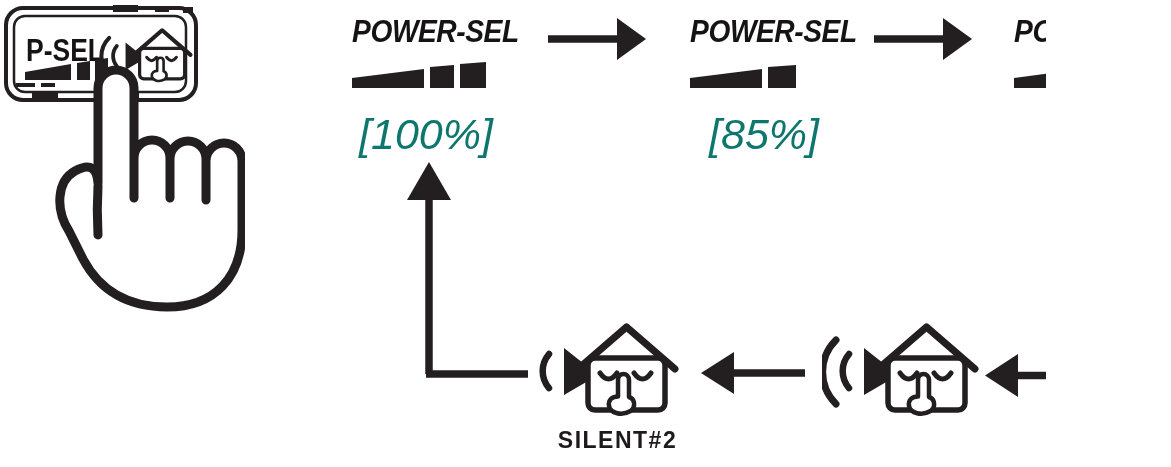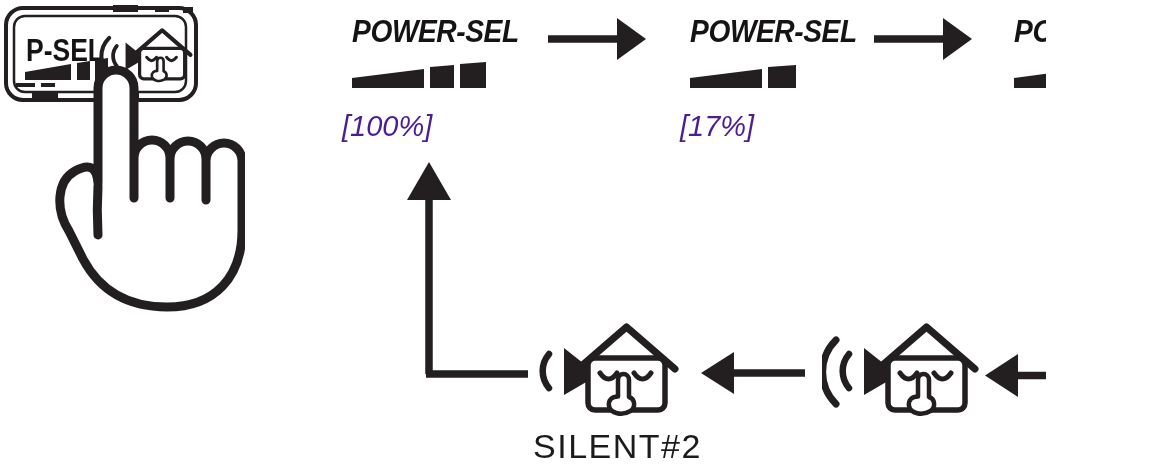--- a/index.html
+++ b/index.html
@@ -10,26 +10,26 @@
   .abs{position:absolute;}
   svg{display:block;}
   
   .step{position:absolute;top:13px;width:168px;font-style:italic;}
   .step-label{
     font-size:32px;font-weight:700;letter-spacing:-.5px;text-align:center;
     transform:scaleX(.88);transform-origin:50% 50%;white-space:nowrap;color:#161314;
   }
   .step-bars{margin:9px 0 0 8px;}
   .step-value{
-    margin-top:21px;font-size:29px;font-weight:400;
-    letter-spacing:0;color:#4c1d95;white-space:nowrap;
+    margin-top:21px;font-size:43px;font-weight:400;text-align:center;
+    letter-spacing:0;color:#0f766e;white-space:nowrap;
   }
   .silent-label{
     position:absolute;top:427px;width:205px;text-align:center;
-    font-size:34px;font-weight:400;letter-spacing:1.5px;color:#1d1a1b;white-space:nowrap;
+    font-size:23px;font-weight:700;letter-spacing:1.5px;color:#1d1a1b;white-space:nowrap;
   }
   .psel-text{font:700 31px "Liberation Sans", sans-serif;fill:#161314;}
 </style>
 </head>
 <body>
 
 <div class="stage">
 
   <svg class="abs" style="left:2px;top:4px" width="196" height="104" viewBox="0 0 196 104">
     <g>
@@ -103,21 +103,21 @@
   </svg>
 
   <div class="step" style="left:680px">
     <div class="step-label">POWER-SEL</div>
     <svg class="step-bars" width="140" height="30" viewBox="0 0 140 30">
       <g fill="#231f20">
         <polygon points="2,19 74,10 74,29 2,29"></polygon>
         <polygon points="80,8 108,6 108,29 80,29"></polygon>
       </g>
     </svg>
-    <div class="step-value">[17%]</div>
+    <div class="step-value">[85%]</div>
   </div>
 
   <svg class="abs" style="left:873px;top:16px" width="100" height="46" viewBox="0 0 100 46">
     <line x1="1" y1="23" x2="72" y2="23" stroke="#231f20" stroke-width="7.5"></line>
     <polygon points="70,2 70,44 99,23" fill="#231f20"></polygon>
   </svg>
 
   <div class="step" style="left:1004px">
     <div class="step-label">POWER-SEL</div>
     <svg class="step-bars" width="140" height="30" viewBox="0 0 140 30">

